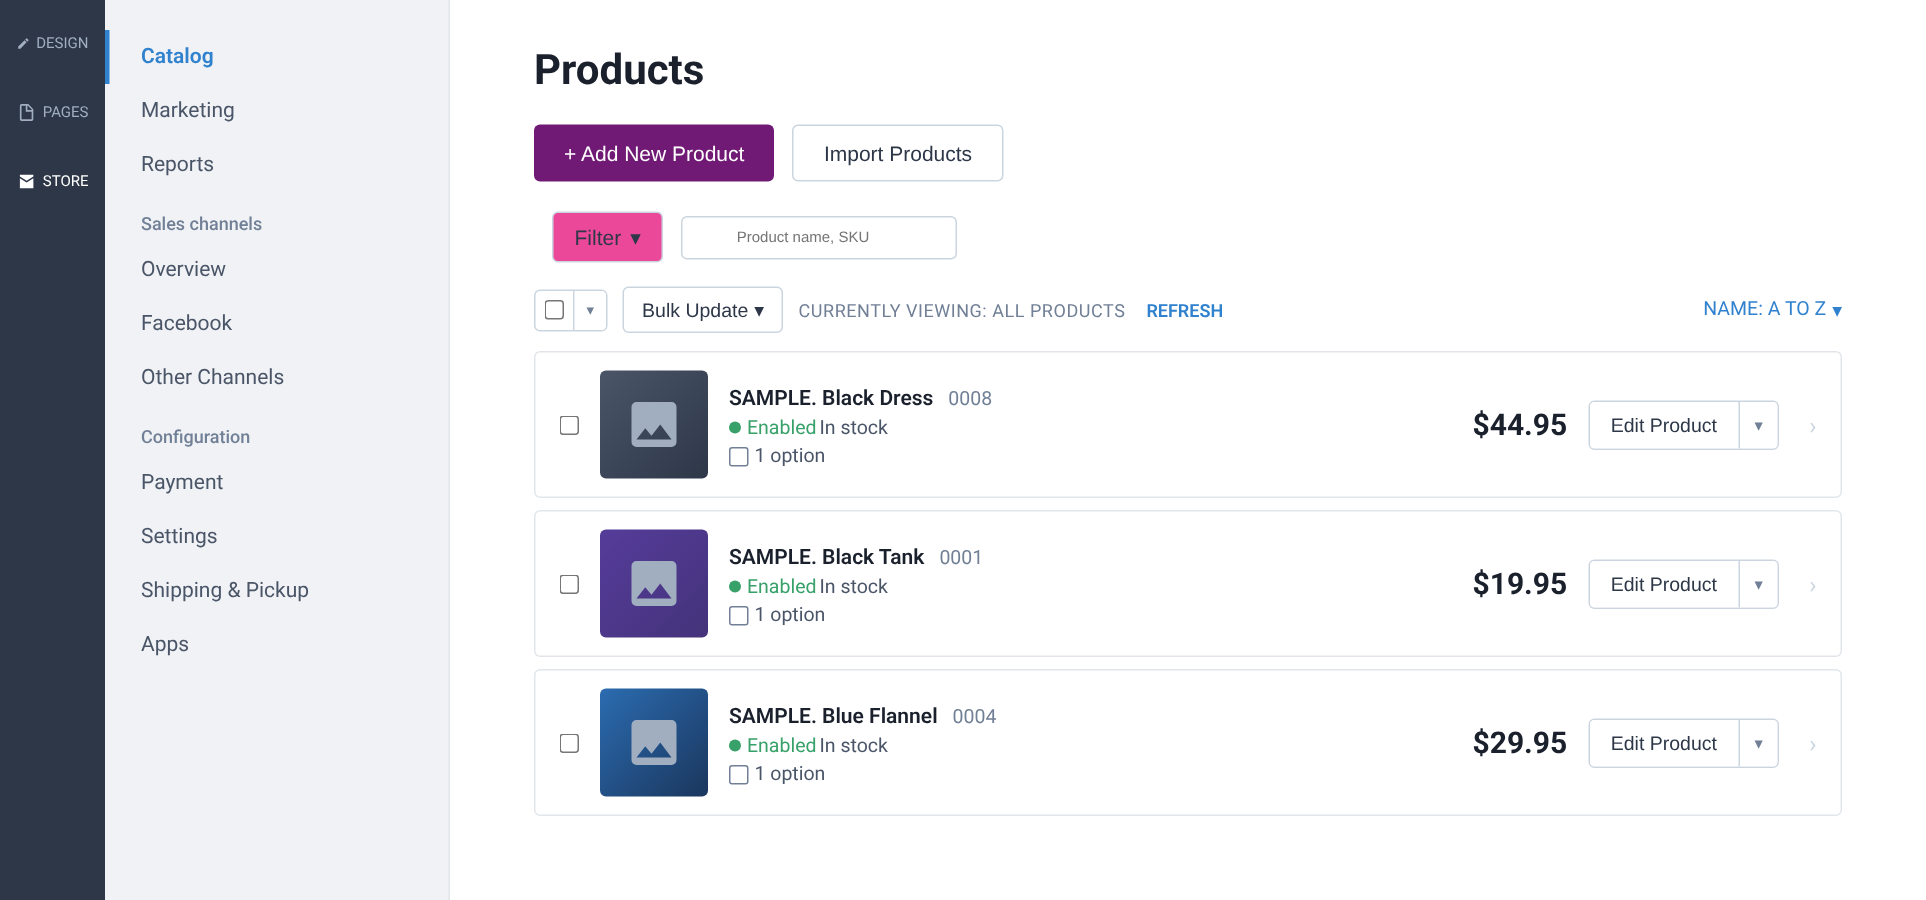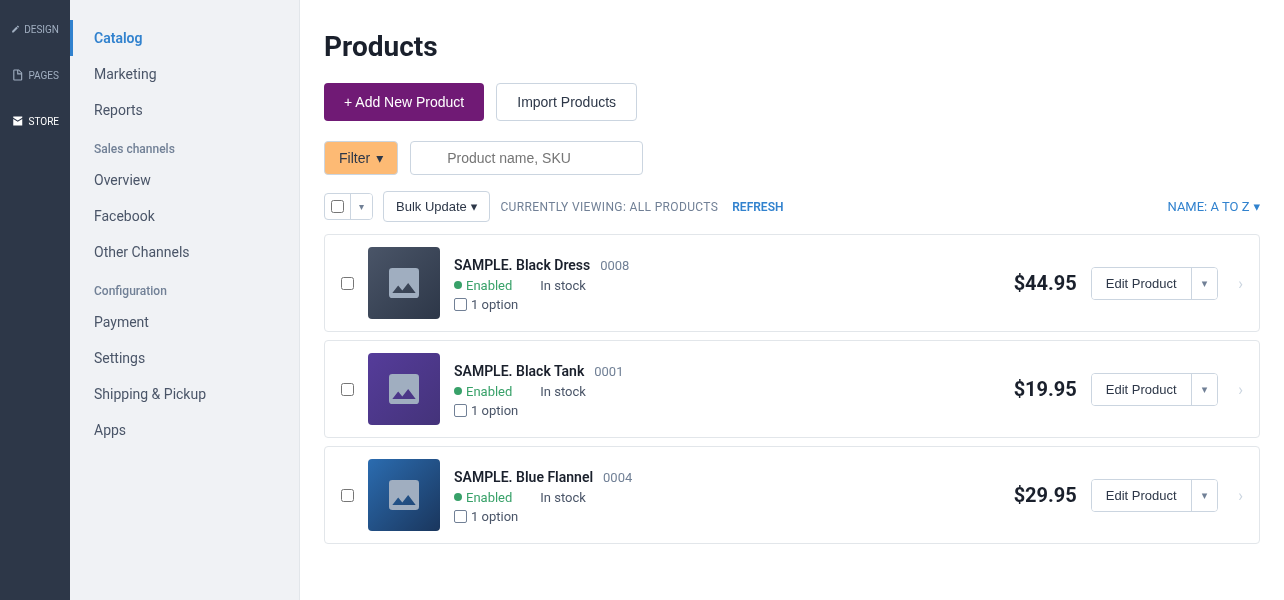--- a/index.html
+++ b/index.html
@@ -62,21 +62,21 @@
       font-size: 12px;
       color: #718096;
       font-weight: 500;
     }
 
     
     .main {
       flex: 1;
       background: white;
       overflow-y: auto;
-      padding: 30px 24px;
+      padding: 30px 56px;
     }
 
     .page-title {
       font-size: 28px;
       font-weight: 700;
       color: #1a202c;
       margin-bottom: 20px;
     }
 
     .action-bar {
@@ -112,37 +112,38 @@
 
     .filter-bar {
       display: flex;
       gap: 12px;
       margin-bottom: 16px;
       align-items: center;
     }
 
     .filter-btn {
       border: 1.5px solid #cbd5e0;
-      background: #fdba74;
+      background: #ec4899;
       border-radius: 4px;
       padding: 8px 14px;
       font-size: 14px;
       color: #2d3748;
       cursor: pointer;
       display: flex;
       align-items: center;
       gap: 6px;
+      margin-left: 12px;
     }
 
     .search-input {
       flex: 1;
       border: 1.5px solid #cbd5e0;
       border-radius: 4px;
       padding: 8px 14px 8px 36px;
-      font-size: 14px;
+      font-size: 10px;
       color: #718096;
       outline: none;
       position: relative;
     }
     .search-wrapper {
       flex: 1;
       position: relative;
     }
     .search-icon-inner {
       position: absolute;
@@ -251,21 +252,21 @@
       color: #1a202c;
     }
     .product-sku {
       font-size: 13px;
       color: #718096;
       margin-left: 6px;
     }
     .product-meta {
       display: flex;
       align-items: center;
-      gap: 28px;
+      gap: 2px;
       margin-top: 4px;
     }
     .status-enabled {
       display: flex;
       align-items: center;
       gap: 4px;
       font-size: 13px;
       color: #38a169;
     }
     .status-dot {

